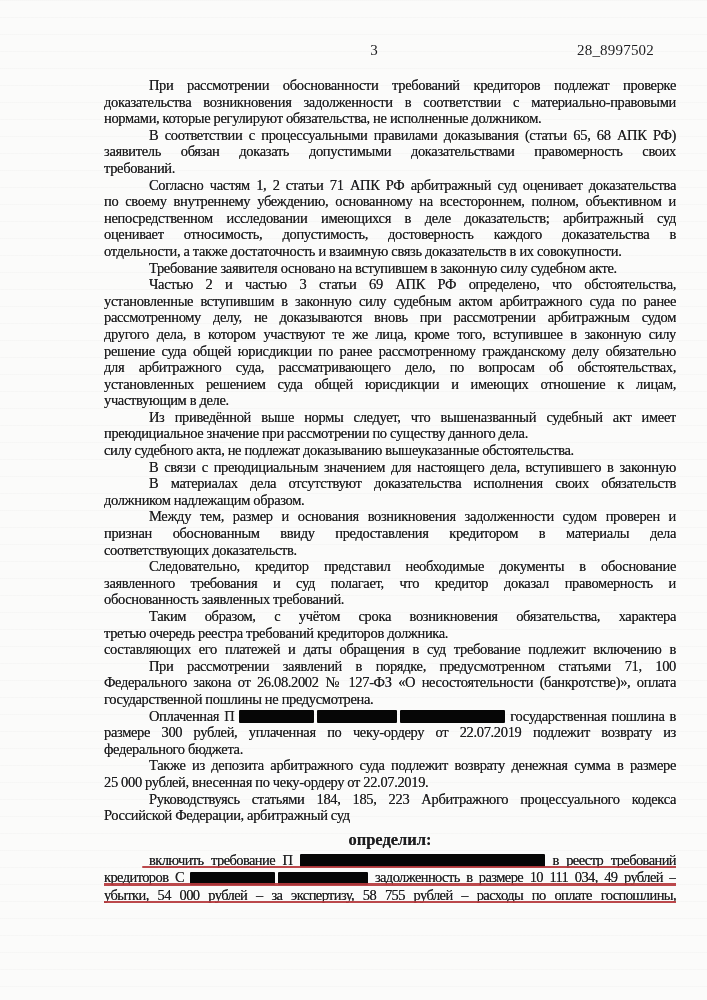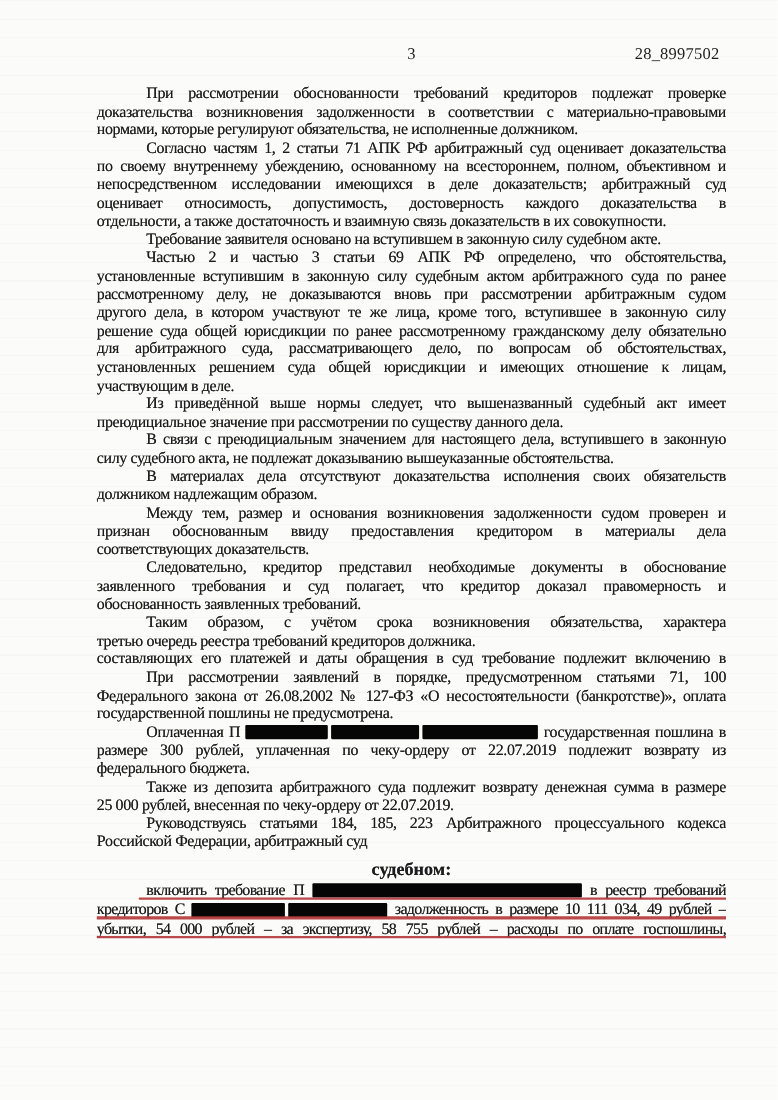--- a/index.html
+++ b/index.html
@@ -17,21 +17,21 @@
       rgba(0,0,0,0) 1px, rgba(0,0,0,0) 17px);
     color:var(--ink,#1d1d1f);
   }
   .header{
     position:absolute;left:88px;top:42px;width:572px;height:20px;
     font-size:15px;
   }
   .pnum{position:absolute;left:50%;transform:translateX(-50%);}
   .docid{position:absolute;right:6px;letter-spacing:0.2px;}
   .docbody{
-    position:absolute;left:88px;top:77px;width:572px;
+    position:absolute;left:104px;top:77px;width:572px;
     font-size:14.5px;letter-spacing:-0.35px;
     text-shadow:0 0 0.45px rgba(20,20,20,0.75);
   }
   .para{margin:0;}
   .ln{
     position:relative;height:16.6px;line-height:16.6px;
     text-align:justify;text-align-last:justify;
     overflow:hidden;white-space:normal;
   }
   .ln.first{text-indent:45px;}
@@ -61,20 +61,25 @@
     <span class="pnum">3</span>
     <span class="docid">28_8997502</span>
   </div>
   <div class="docbody" id="doc-body">
       <div class="para">
         <div class="ln first"><span>При рассмотрении обоснованности требований кредиторов подлежат проверке</span></div>
         <div class="ln"><span>доказательства возникновения задолженности в соответствии с материально-правовыми</span></div>
         <div class="ln last"><span>нормами, которые регулируют обязательства, не исполненные должником.</span></div>
       </div>
       <div class="para">
+        <div class="ln first"><span>В соответствии с процессуальными правилами доказывания (статьи 65, 68 АПК РФ)</span></div>
+        <div class="ln"><span>заявитель обязан доказать допустимыми доказательствами правомерность своих</span></div>
+        <div class="ln last"><span>требований.</span></div>
+      </div>
+      <div class="para">
         <div class="ln first"><span>Согласно частям 1, 2 статьи 71 АПК РФ арбитражный суд оценивает доказательства</span></div>
         <div class="ln"><span>по своему внутреннему убеждению, основанному на всестороннем, полном, объективном и</span></div>
         <div class="ln"><span>непосредственном исследовании имеющихся в деле доказательств; арбитражный суд</span></div>
         <div class="ln"><span>оценивает относимость, допустимость, достоверность каждого доказательства в</span></div>
         <div class="ln last"><span>отдельности, а также достаточность и взаимную связь доказательств в их совокупности.</span></div>
       </div>
       <div class="para">
         <div class="ln first last"><span>Требование заявителя основано на вступившем в законную силу судебном акте.</span></div>
       </div>
       <div class="para">
@@ -85,22 +90,22 @@
         <div class="ln"><span>решение суда общей юрисдикции по ранее рассмотренному гражданскому делу обязательно</span></div>
         <div class="ln"><span>для арбитражного суда, рассматривающего дело, по вопросам об обстоятельствах,</span></div>
         <div class="ln"><span>установленных решением суда общей юрисдикции и имеющих отношение к лицам,</span></div>
         <div class="ln last"><span>участвующим в деле.</span></div>
       </div>
       <div class="para">
         <div class="ln first"><span>Из приведённой выше нормы следует, что вышеназванный судебный акт имеет</span></div>
         <div class="ln last"><span>преюдициальное значение при рассмотрении по существу данного дела.</span></div>
       </div>
       <div class="para">
+        <div class="ln last"><span>силу судебного акта, не подлежат доказыванию вышеуказанные обстоятельства.</span></div>
         <div class="ln first"><span>В связи с преюдициальным значением для настоящего дела, вступившего в законную</span></div>
-        <div class="ln last"><span>силу судебного акта, не подлежат доказыванию вышеуказанные обстоятельства.</span></div>
       </div>
       <div class="para">
         <div class="ln first"><span>В материалах дела отсутствуют доказательства исполнения своих обязательств</span></div>
         <div class="ln last"><span>должником надлежащим образом.</span></div>
       </div>
       <div class="para">
         <div class="ln first"><span>Между тем, размер и основания возникновения задолженности судом проверен и</span></div>
         <div class="ln"><span>признан обоснованным ввиду предоставления кредитором в материалы дела</span></div>
         <div class="ln last"><span>соответствующих доказательств.</span></div>
       </div>
@@ -125,20 +130,20 @@
         <div class="ln last"><span>федерального бюджета.</span></div>
       </div>
       <div class="para">
         <div class="ln first"><span>Также из депозита арбитражного суда подлежит возврату денежная сумма в размере</span></div>
         <div class="ln last"><span>25 000 рублей, внесенная по чеку-ордеру от 22.07.2019.</span></div>
       </div>
       <div class="para">
         <div class="ln first"><span>Руководствуясь статьями 184, 185, 223 Арбитражного процессуального кодекса</span></div>
         <div class="ln last"><span>Российской Федерации, арбитражный суд</span></div>
       </div>
-      <div class="heading">судебном:</div>
+      <div class="heading">определил:</div>
       <div class="para ruling">
         <div class="ln first redline" style="letter-spacing: -0.6px; word-spacing: -1.2px;"><span>включить требование П</span> <span class="bar" style="width: 245px;"></span> <span>в реестр требований</span></div>
         <div class="ln redline" style="letter-spacing: -0.6px; word-spacing: -1.2px;"><span>кредиторов С</span> <span class="bar" style="width: 85px;"></span><span class="bar" style="width: 90px;"></span> <span>задолженность в размере 10 111 034, 49 рублей –</span></div>
         <div class="ln redline" style="letter-spacing: -0.6px; word-spacing: -1.2px;"><span>убытки, 54 000 рублей – за экспертизу, 58 755 рублей – расходы по оплате госпошлины,</span></div>
       </div>
     </div>
 </div>
 
 </body></html>

